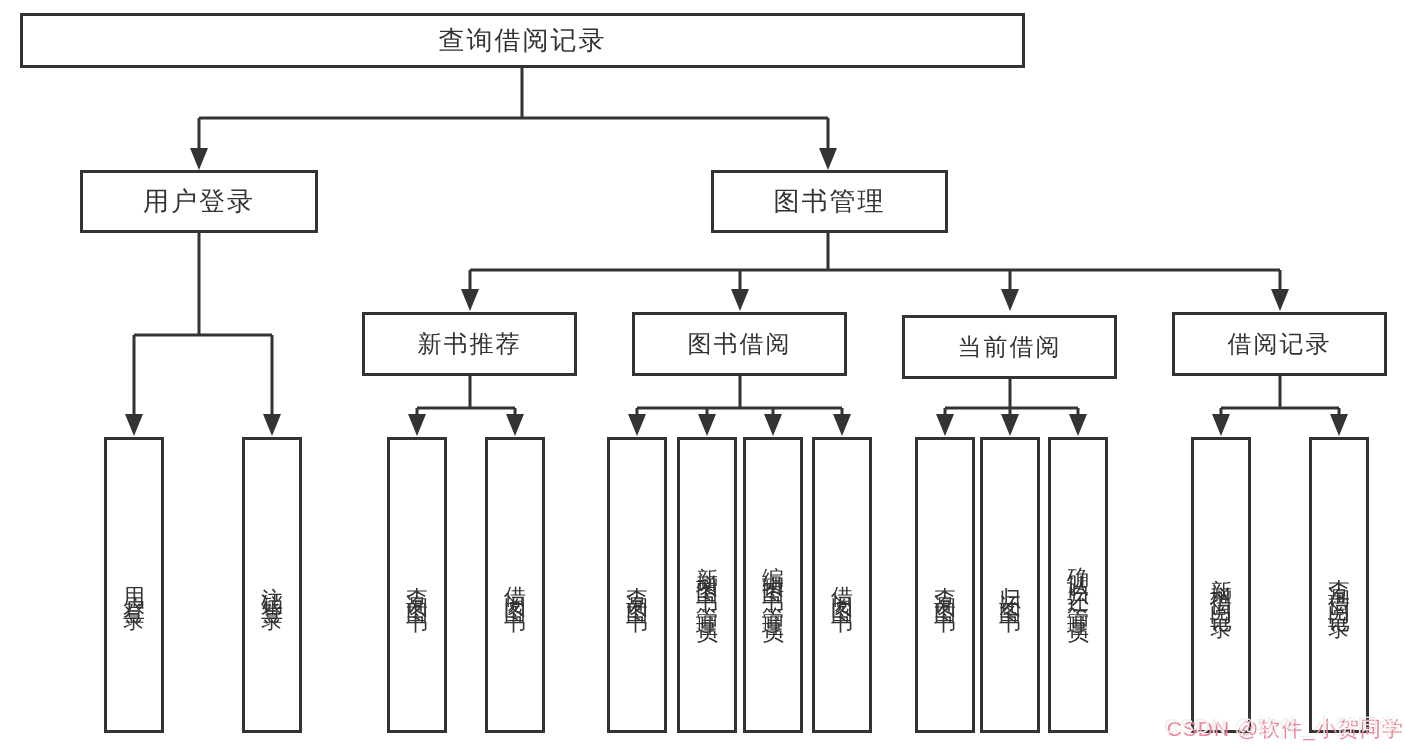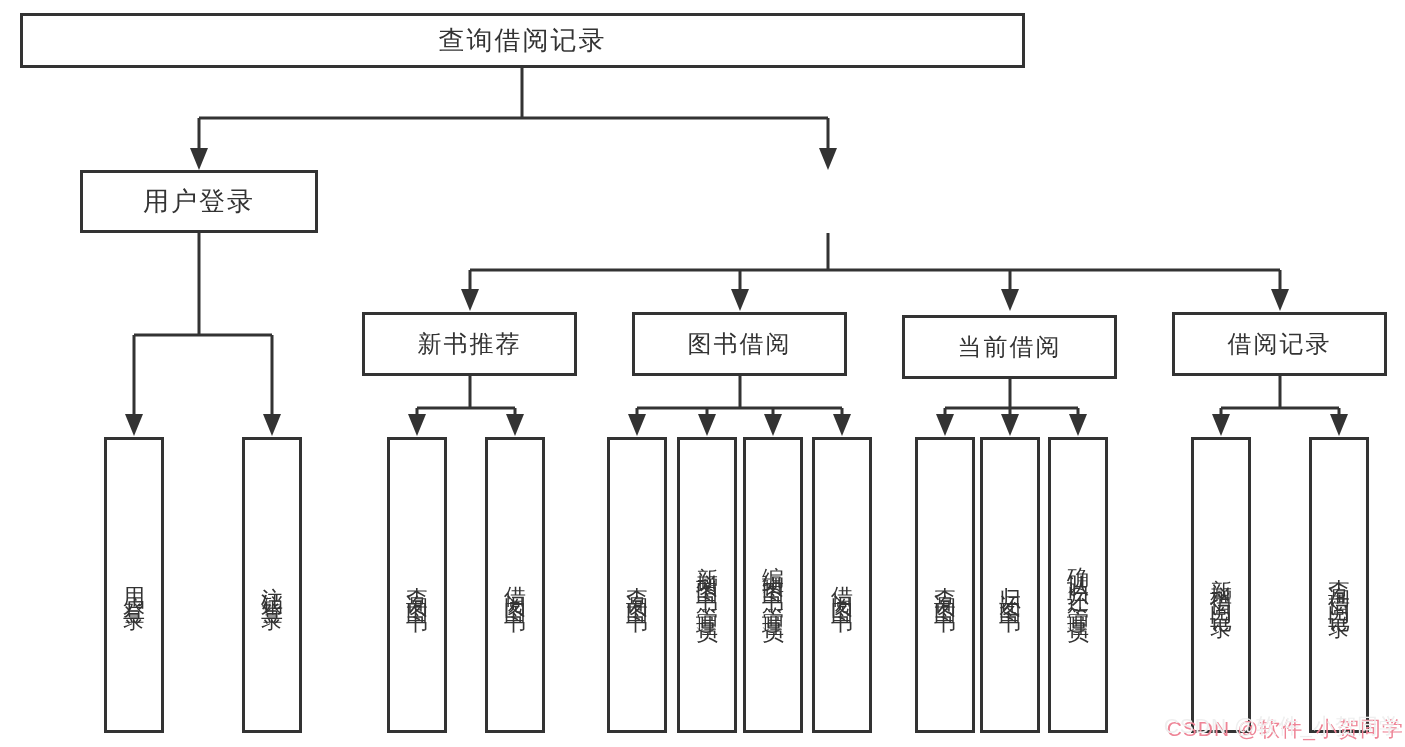--- a/index.html
+++ b/index.html
@@ -106,20 +106,21 @@
       <polygon points="1001,414 1019,414 1010,436"></polygon>
       <polygon points="1069,414 1087,414 1078,436"></polygon>
       <polygon points="1212,414 1230,414 1221,436"></polygon>
       <polygon points="1330,414 1348,414 1339,436"></polygon>
     </g>
   </svg>
 
   <div class="node h-label" id="n-root">查询借阅记录</div>
 
   <div class="node h-label" id="n-user">用户登录</div>
+  <div class="node h-label" id="n-book">图书管理</div>
 
   <div class="node h-label-mid" id="n-g0">新书推荐</div>
   <div class="node h-label-mid" id="n-g1">图书借阅</div>
   <div class="node h-label-mid" id="n-g2">当前借阅</div>
   <div class="node h-label-mid" id="n-g3">借阅记录</div>
 
   <div class="node leaf" id="l-ul">
     <span class="vtext">用户登录</span>
   </div>
   <div class="node leaf" id="l-lo">

